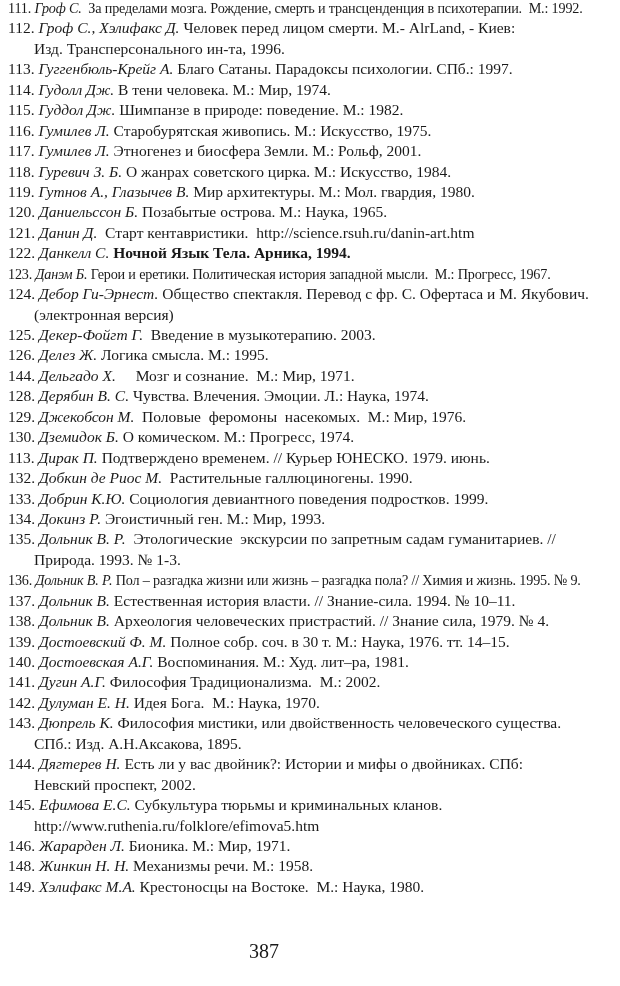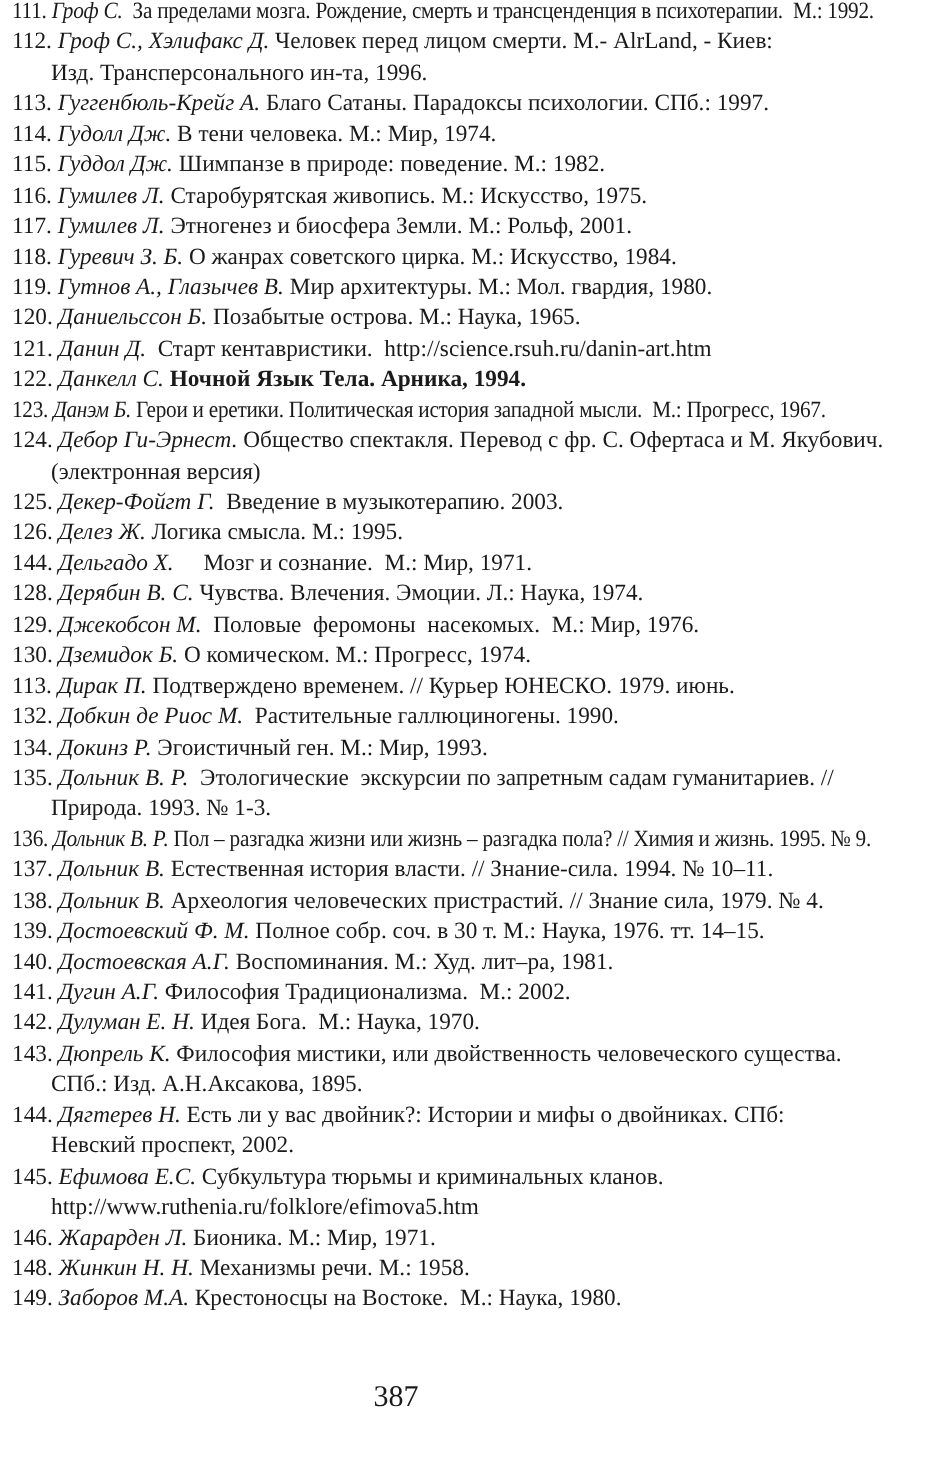--- a/index.html
+++ b/index.html
@@ -4,21 +4,21 @@
 <style>
   html, body { margin:0; padding:0; background:#ffffff; }
   body { width:620px; height:986px; position:relative; overflow:hidden;
          font-family:"Liberation Serif", "DejaVu Serif", serif; color:#1a1a1a; }
   .page { position:absolute; left:8px; top:-2px; width:610px; }
   .line { height:20.45px; line-height:20.45px; font-size:15.5px; white-space:nowrap; position:relative; }
   .num { display:inline-block; }
   .auth { font-style:italic; }
   .cont { padding-left:26px; }
   .cond { font-size:15.5px; letter-spacing:-0.2px; transform:scaleX(0.915); transform-origin:left center; display:inline-block; }
-  .footer { position:absolute; top:920px; left:0; width:528px; text-align:center; font-size:20px; }
+  .footer { position:absolute; top:940px; left:0; width:528px; text-align:center; font-size:20px; }
 </style>
 </head>
 <body>
 
 <div class="page" id="list">
     <div class="line"><span class="cond"><span class="num">111.</span> <span class="auth">Гроф С.</span><span style="white-space: pre;">  За пределами мозга. Рождение, смерть и трансценденция в психотерапии.  М.: 1992.</span></span></div>
     <div class="line"><span><span class="num">112.</span> <span class="auth">Гроф С., Хэлифакс Д.</span><span style="white-space: pre;"> Человек перед лицом смерти. М.- AlrLand, - Киев:</span></span></div>
     <div class="line cont">Изд. Трансперсонального ин-та, 1996.</div>
     <div class="line"><span><span class="num">113.</span> <span class="auth">Гуггенбюль-Крейг А.</span><span style="white-space: pre;"> Благо Сатаны. Парадоксы психологии. СПб.: 1997.</span></span></div>
     <div class="line"><span><span class="num">114.</span> <span class="auth">Гудолл Дж.</span><span style="white-space: pre; text-align: center;"> В тени человека. М.: Мир, 1974.</span></span></div>
@@ -34,33 +34,34 @@
     <div class="line"><span><span class="num">124.</span> <span class="auth">Дебор Ги-Эрнест.</span><span style="white-space: pre;"> Общество спектакля. Перевод с фр. С. Офертаса и М. Якубович.</span></span></div>
     <div class="line cont">(электронная версия)</div>
     <div class="line"><span><span class="num">125.</span> <span class="auth">Декер-Фойгт Г.</span><span style="white-space: pre;">  Введение в музыкотерапию. 2003.</span></span></div>
     <div class="line"><span><span class="num">126.</span> <span class="auth">Делез Ж.</span><span style="white-space: pre;"> Логика смысла. М.: 1995.</span></span></div>
     <div class="line"><span><span class="num">144.</span> <span class="auth">Дельгадо Х.</span><span style="white-space: pre; margin-left: 16px;"> Мозг и сознание.  М.: Мир, 1971.</span></span></div>
     <div class="line"><span><span class="num">128.</span> <span class="auth">Дерябин В. С.</span><span style="white-space: pre;"> Чувства. Влечения. Эмоции. Л.: Наука, 1974.</span></span></div>
     <div class="line"><span><span class="num">129.</span> <span class="auth">Джекобсон М.</span><span style="white-space: pre;">  Половые  феромоны  насекомых.  М.: Мир, 1976.</span></span></div>
     <div class="line"><span><span class="num">130.</span> <span class="auth">Дземидок Б.</span><span style="white-space: pre;"> О комическом. М.: Прогресс, 1974.</span></span></div>
     <div class="line"><span><span class="num">113.</span> <span class="auth">Дирак П.</span><span style="white-space: pre; margin-top: 20px;"> Подтверждено временем. // Курьер ЮНЕСКО. 1979. июнь.</span></span></div>
     <div class="line"><span><span class="num">132.</span> <span class="auth">Добкин де Риос М.</span><span style="white-space: pre;">  Растительные галлюциногены. 1990.</span></span></div>
+    <div class="line"><span><span class="num">133.</span> <span class="auth">Добрин К.Ю.</span><span style="white-space: pre;"> Социология девиантного поведения подростков. 1999.</span></span></div>
     <div class="line"><span><span class="num">134.</span> <span class="auth">Докинз Р.</span><span style="white-space: pre;"> Эгоистичный ген. М.: Мир, 1993.</span></span></div>
     <div class="line"><span><span class="num">135.</span> <span class="auth">Дольник В. Р.</span><span style="white-space: pre;">  Этологические  экскурсии по запретным садам гуманитариев. //</span></span></div>
     <div class="line cont">Природа. 1993. № 1-3.</div>
     <div class="line"><span class="cond"><span class="num">136.</span> <span class="auth">Дольник В. Р.</span><span style="white-space: pre;"> Пол – разгадка жизни или жизнь – разгадка пола? // Химия и жизнь. 1995. № 9.</span></span></div>
     <div class="line"><span><span class="num">137.</span> <span class="auth">Дольник В.</span><span style="white-space: pre;"> Естественная история власти. // Знание-сила. 1994. № 10–11.</span></span></div>
     <div class="line"><span><span class="num">138.</span> <span class="auth">Дольник В.</span><span style="white-space: pre;"> Археология человеческих пристрастий. // Знание сила, 1979. № 4.</span></span></div>
     <div class="line"><span><span class="num">139.</span> <span class="auth">Достоевский Ф. М.</span><span style="white-space: pre;"> Полное собр. соч. в 30 т. М.: Наука, 1976. тт. 14–15.</span></span></div>
     <div class="line"><span><span class="num">140.</span> <span class="auth">Достоевская А.Г.</span><span style="white-space: pre;"> Воспоминания. М.: Худ. лит–ра, 1981.</span></span></div>
     <div class="line"><span><span class="num">141.</span> <span class="auth">Дугин А.Г.</span><span style="white-space: pre;"> Философия Традиционализма.  М.: 2002.</span></span></div>
     <div class="line"><span><span class="num">142.</span> <span class="auth">Дулуман Е. Н.</span><span style="white-space: pre;"> Идея Бога.  М.: Наука, 1970.</span></span></div>
     <div class="line"><span><span class="num">143.</span> <span class="auth">Дюпрель К.</span><span style="white-space: pre;"> Философия мистики, или двойственность человеческого существа.</span></span></div>
     <div class="line cont">СПб.: Изд. А.Н.Аксакова, 1895.</div>
     <div class="line"><span><span class="num">144.</span> <span class="auth">Дягтерев Н.</span><span style="white-space: pre;"> Есть ли у вас двойник?: Истории и мифы о двойниках. СПб:</span></span></div>
     <div class="line cont">Невский проспект,  2002.</div>
     <div class="line"><span><span class="num">145.</span> <span class="auth">Ефимова Е.С.</span><span style="white-space: pre;"> Субкультура тюрьмы и криминальных кланов.</span></span></div>
     <div class="line cont">http://www.ruthenia.ru/folklore/efimova5.htm</div>
     <div class="line"><span><span class="num">146.</span> <span class="auth">Жарарден Л.</span><span style="white-space: pre;"> Бионика. М.: Мир, 1971.</span></span></div>
     <div class="line"><span><span class="num">148.</span> <span class="auth">Жинкин Н. Н.</span><span style="white-space: pre;"> Механизмы речи. М.: 1958.</span></span></div>
-    <div class="line"><span><span class="num">149.</span> <span class="auth">Заборов М.А.</span><span style="white-space: pre;"> Крестоносцы на Востоке.  М.: Наука, 1980.</span></span></div>
+    <div class="line"><span><span class="num">149.</span> <span class="auth">Хэлифакс М.А.</span><span style="white-space: pre;"> Крестоносцы на Востоке.  М.: Наука, 1980.</span></span></div>
   </div>
 <div class="footer">387</div>
 
 </body></html>

